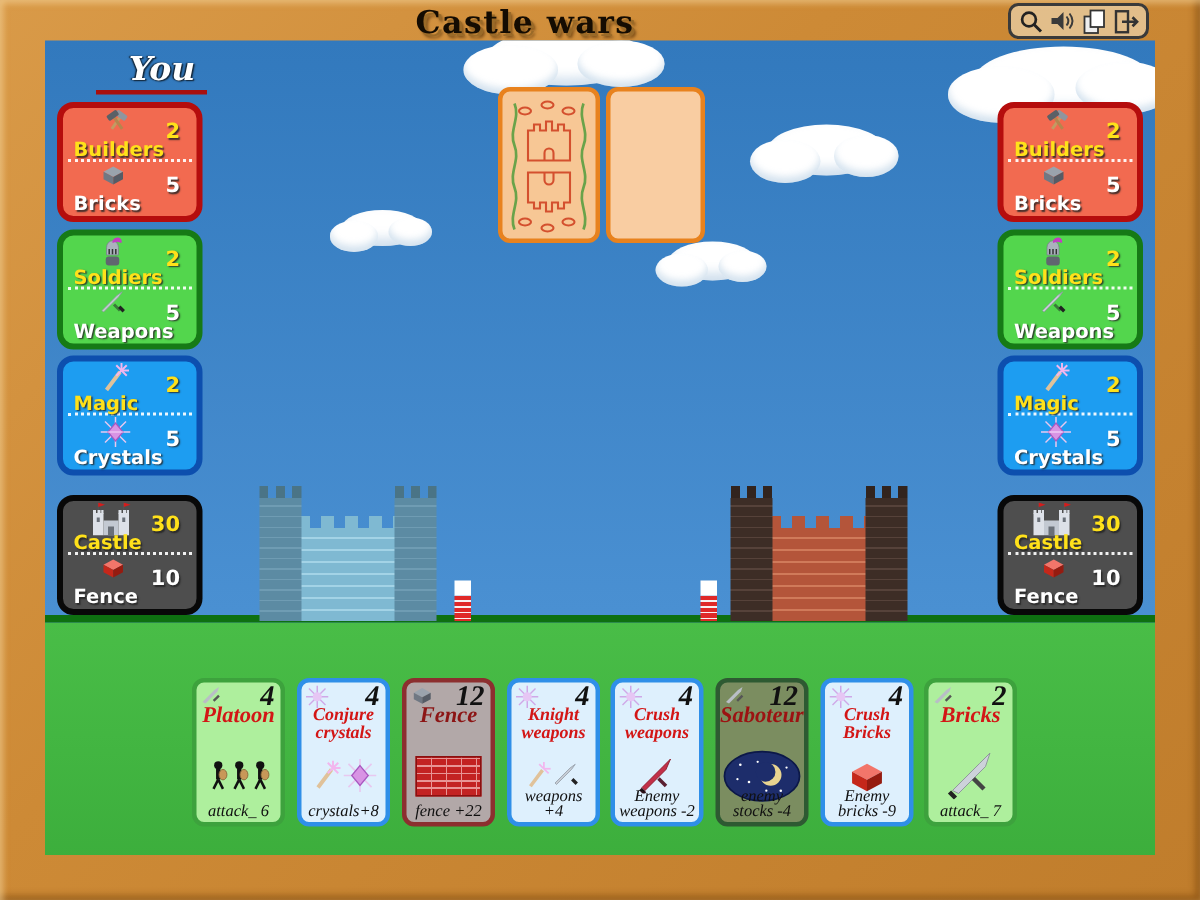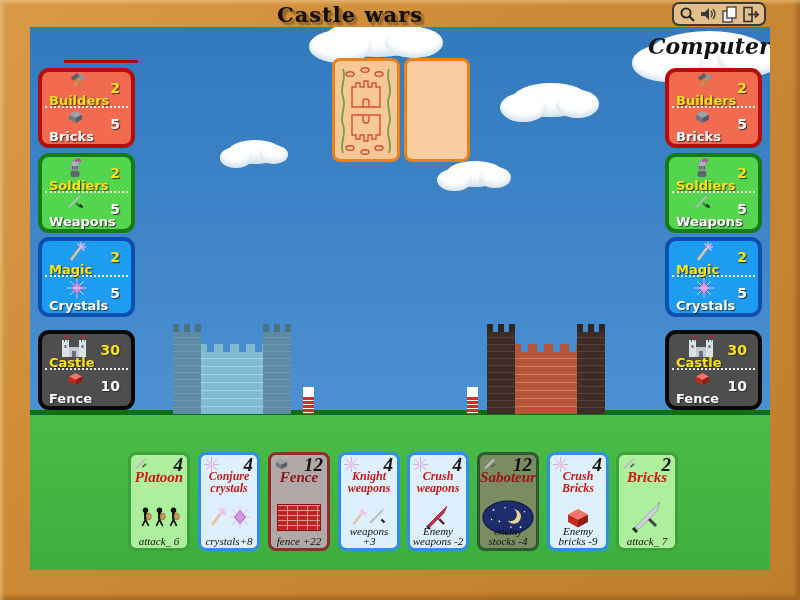--- a/index.html
+++ b/index.html
@@ -135,22 +135,22 @@
 </div>
 
 <div id="game">
 
   <div class="cloud" style="left:295px;top:-8px;width:105px;height:38px;"></div>
   <div class="cloud" style="left:620px;top:4px;width:118px;height:44px;"></div>
   <div class="cloud" style="left:482px;top:56px;width:78px;height:34px;"></div>
   <div class="cloud" style="left:198px;top:113px;width:54px;height:24px;"></div>
   <div class="cloud" style="left:416px;top:134px;width:58px;height:26px;"></div>
 
+  <div id="you-label" class="pl-label">You</div>
   <div id="you-underline"></div>
-  <div id="computer-label" class="pl-label">Computer</div>
 
   <div id="deck">
     <svg width="62" height="98" viewBox="0 0 62 98">
       <path d="M8,8 C12,18 4,26 8,36 C12,46 4,54 8,64 C12,74 4,82 8,92" fill="none" stroke="#6aa34a" stroke-width="1.8"></path>
       <path d="M54,8 C50,18 58,26 54,36 C50,46 58,54 54,64 C50,74 58,82 54,92" fill="none" stroke="#6aa34a" stroke-width="1.8"></path>
       <g fill="none" stroke="#d4502e" stroke-width="1.4">
         <path d="M17,46 L17,26 L21,26 L21,22 L25,22 L25,26 L29,26 L29,20 L33,20 L33,26 L37,26 L37,22 L41,22 L41,26 L45,26 L45,46 Z"></path>
         <path d="M28,46 v-5 a3,3 0 0 1 6,0 v5"></path>
         <ellipse cx="15" cy="13" rx="4" ry="2.3"></ellipse>
           <ellipse cx="30" cy="9" rx="4" ry="2.3"></ellipse>
@@ -529,21 +529,21 @@
             <line x1="14" y1="5" x2="19" y2="5"></line>
             <line x1="14" y1="5" x2="10.5" y2="1.5"></line>
             <line x1="14" y1="5" x2="17.5" y2="8.5"></line>
           </g>
         </svg>
       <svg width="20" height="18" viewBox="0 0 20 16">
           <polygon points="1,13 11,3 14.5,0.5 12,4 2,14" fill="#c6ccd4" stroke="#9099a4" stroke-width="0.5"></polygon>
           <line x1="12.5" y1="10.5" x2="15.5" y2="13.5" stroke="#222" stroke-width="2.2"></line>
         </svg>
     </div>
-    <div class="c-effect">weapons +3</div>
+    <div class="c-effect">weapons +4</div>
   </div>
 
   <div class="card blue" style="left:377px;">
     <span class="c-icon"><svg width="15" height="15" viewBox="0 0 15 15">
           <g stroke="#cfa8e8" stroke-width="1">
             <line x1="7.5" y1="0" x2="7.5" y2="15"></line>
             <line x1="0" y1="7.5" x2="15" y2="7.5"></line>
             <line x1="2" y1="2" x2="13" y2="13"></line>
             <line x1="13" y1="2" x2="2" y2="13"></line>
           </g>

